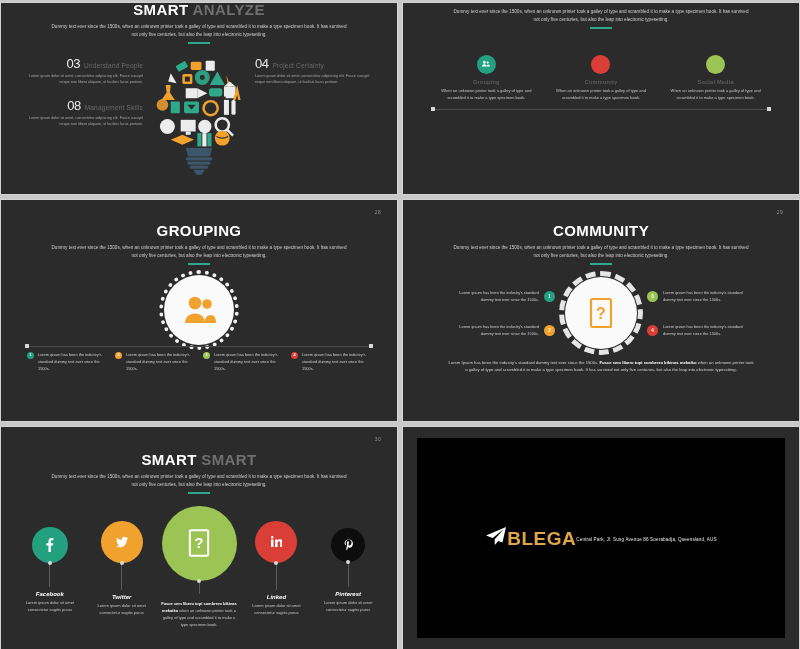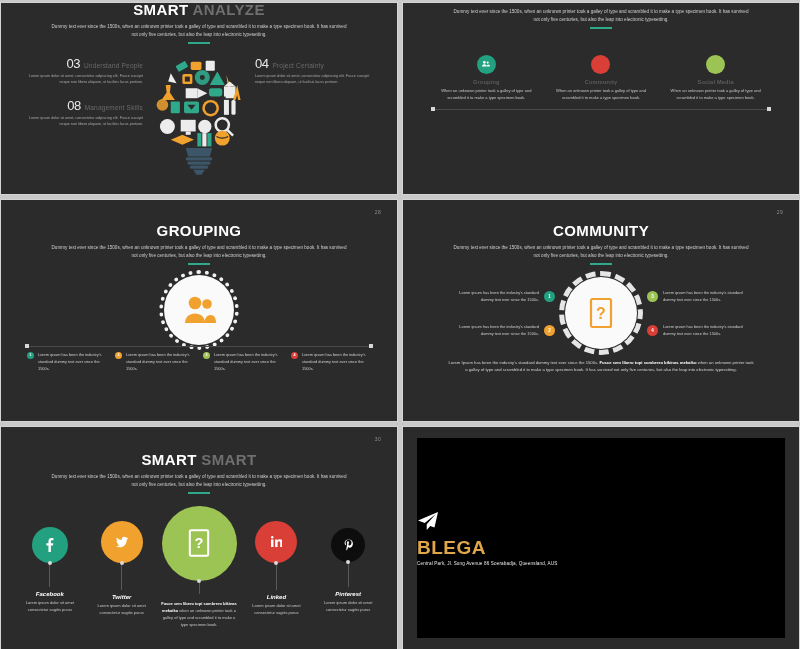--- a/index.html
+++ b/index.html
@@ -176,22 +176,22 @@
     color: #ffffff; margin-top: 4px; text-align: center;
   }
   .s5-text { font-size: 4px; line-height: 1.75; color: #c6c6c6; text-align: center; margin-top: 2px; }
   .s5-text b { color: #ffffff; }
 
   
   .s6 { background: #2b2b2b; }
   .s6-inner {
     position: absolute; inset: 11px 14px 14px 14px;
     background: #000000;
-    display: flex; flex-direction: column;
-    justify-content: center; text-decoration: underline;
+    display: flex; flex-direction: row;
+    align-items: center; justify-content: center; text-decoration: underline;
   }
   .s6-brand {
     font-size: 19px; font-weight: bold; color: #e0a64a;
     letter-spacing: .5px; margin-top: 2px;
   }
   .s6-addr { font-size: 4.6px; color: #e8e8e8; margin-top: 2px; letter-spacing: .15px; }
 </style>
 </head>
 <body>
 

